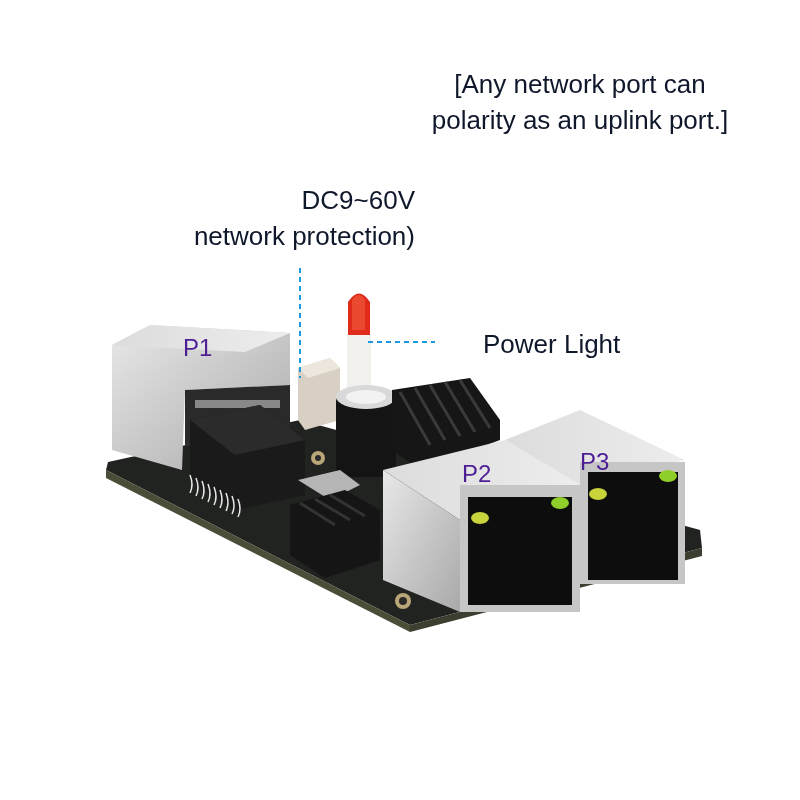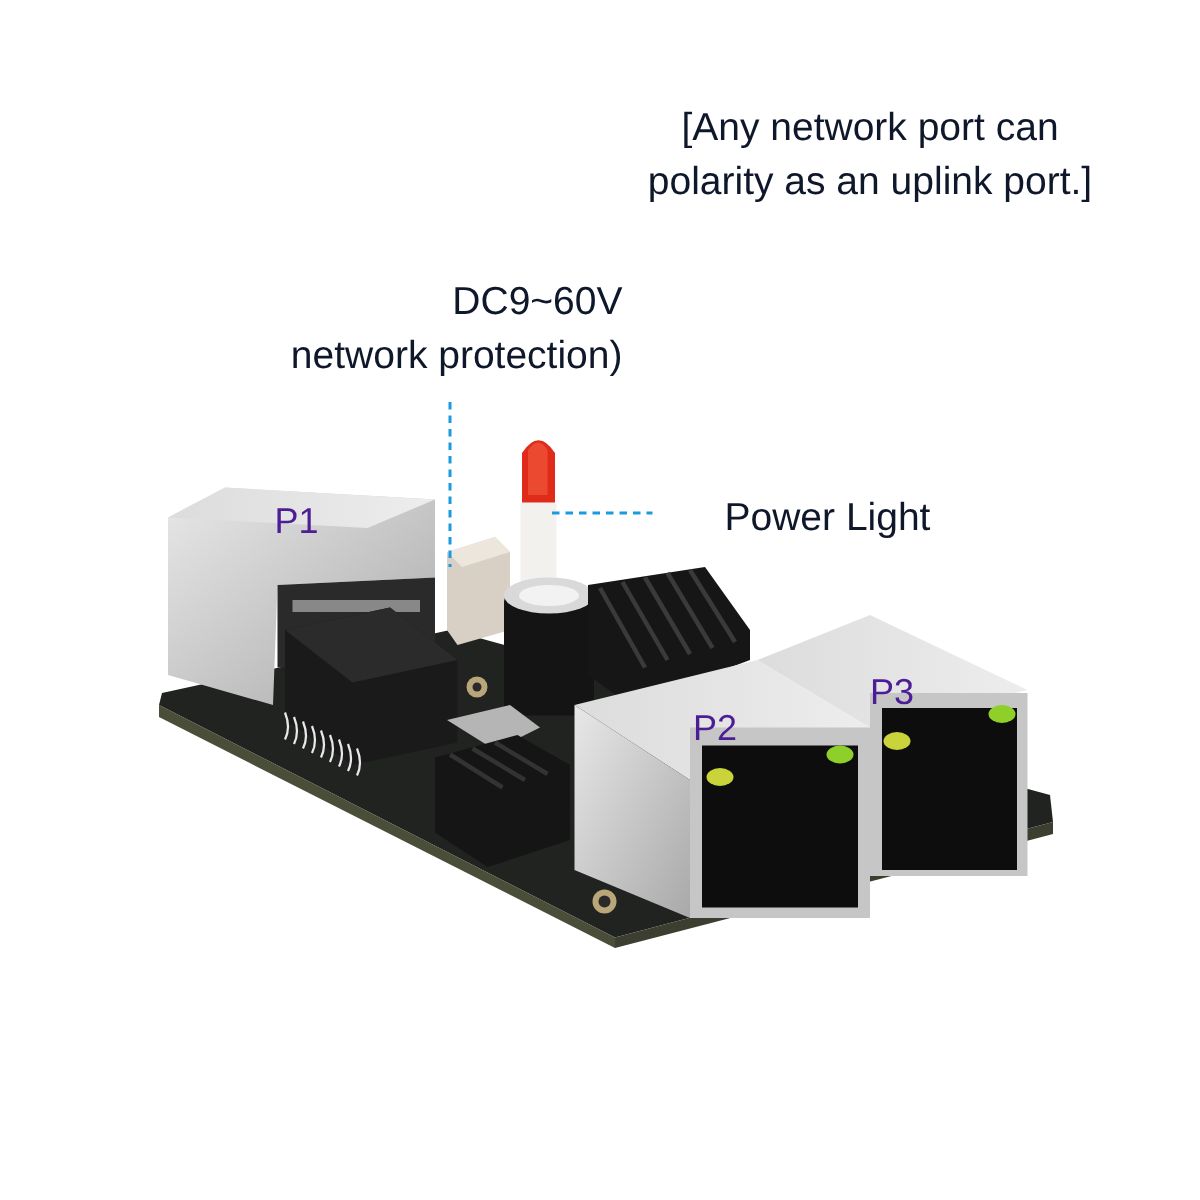--- a/index.html
+++ b/index.html
@@ -127,14 +127,14 @@
     <ellipse cx="668" cy="476" rx="9" ry="6" fill="#8fcf2a"></ellipse>
   </g>
 
   <g stroke="#1a9be0" stroke-width="2" stroke-dasharray="5,4" fill="none">
     <line x1="300" y1="268" x2="300" y2="378"></line>
     <line x1="368" y1="342" x2="435" y2="342"></line>
   </g>
 </svg>
 
 <div class="port-label" style="left:183px;top:334px;">P1</div>
-<div class="port-label" style="left:462px;top:472px;">P2</div>
+<div class="port-label" style="left:462px;top:460px;">P2</div>
 <div class="port-label" style="left:580px;top:448px;">P3</div>
 
 </body></html>

